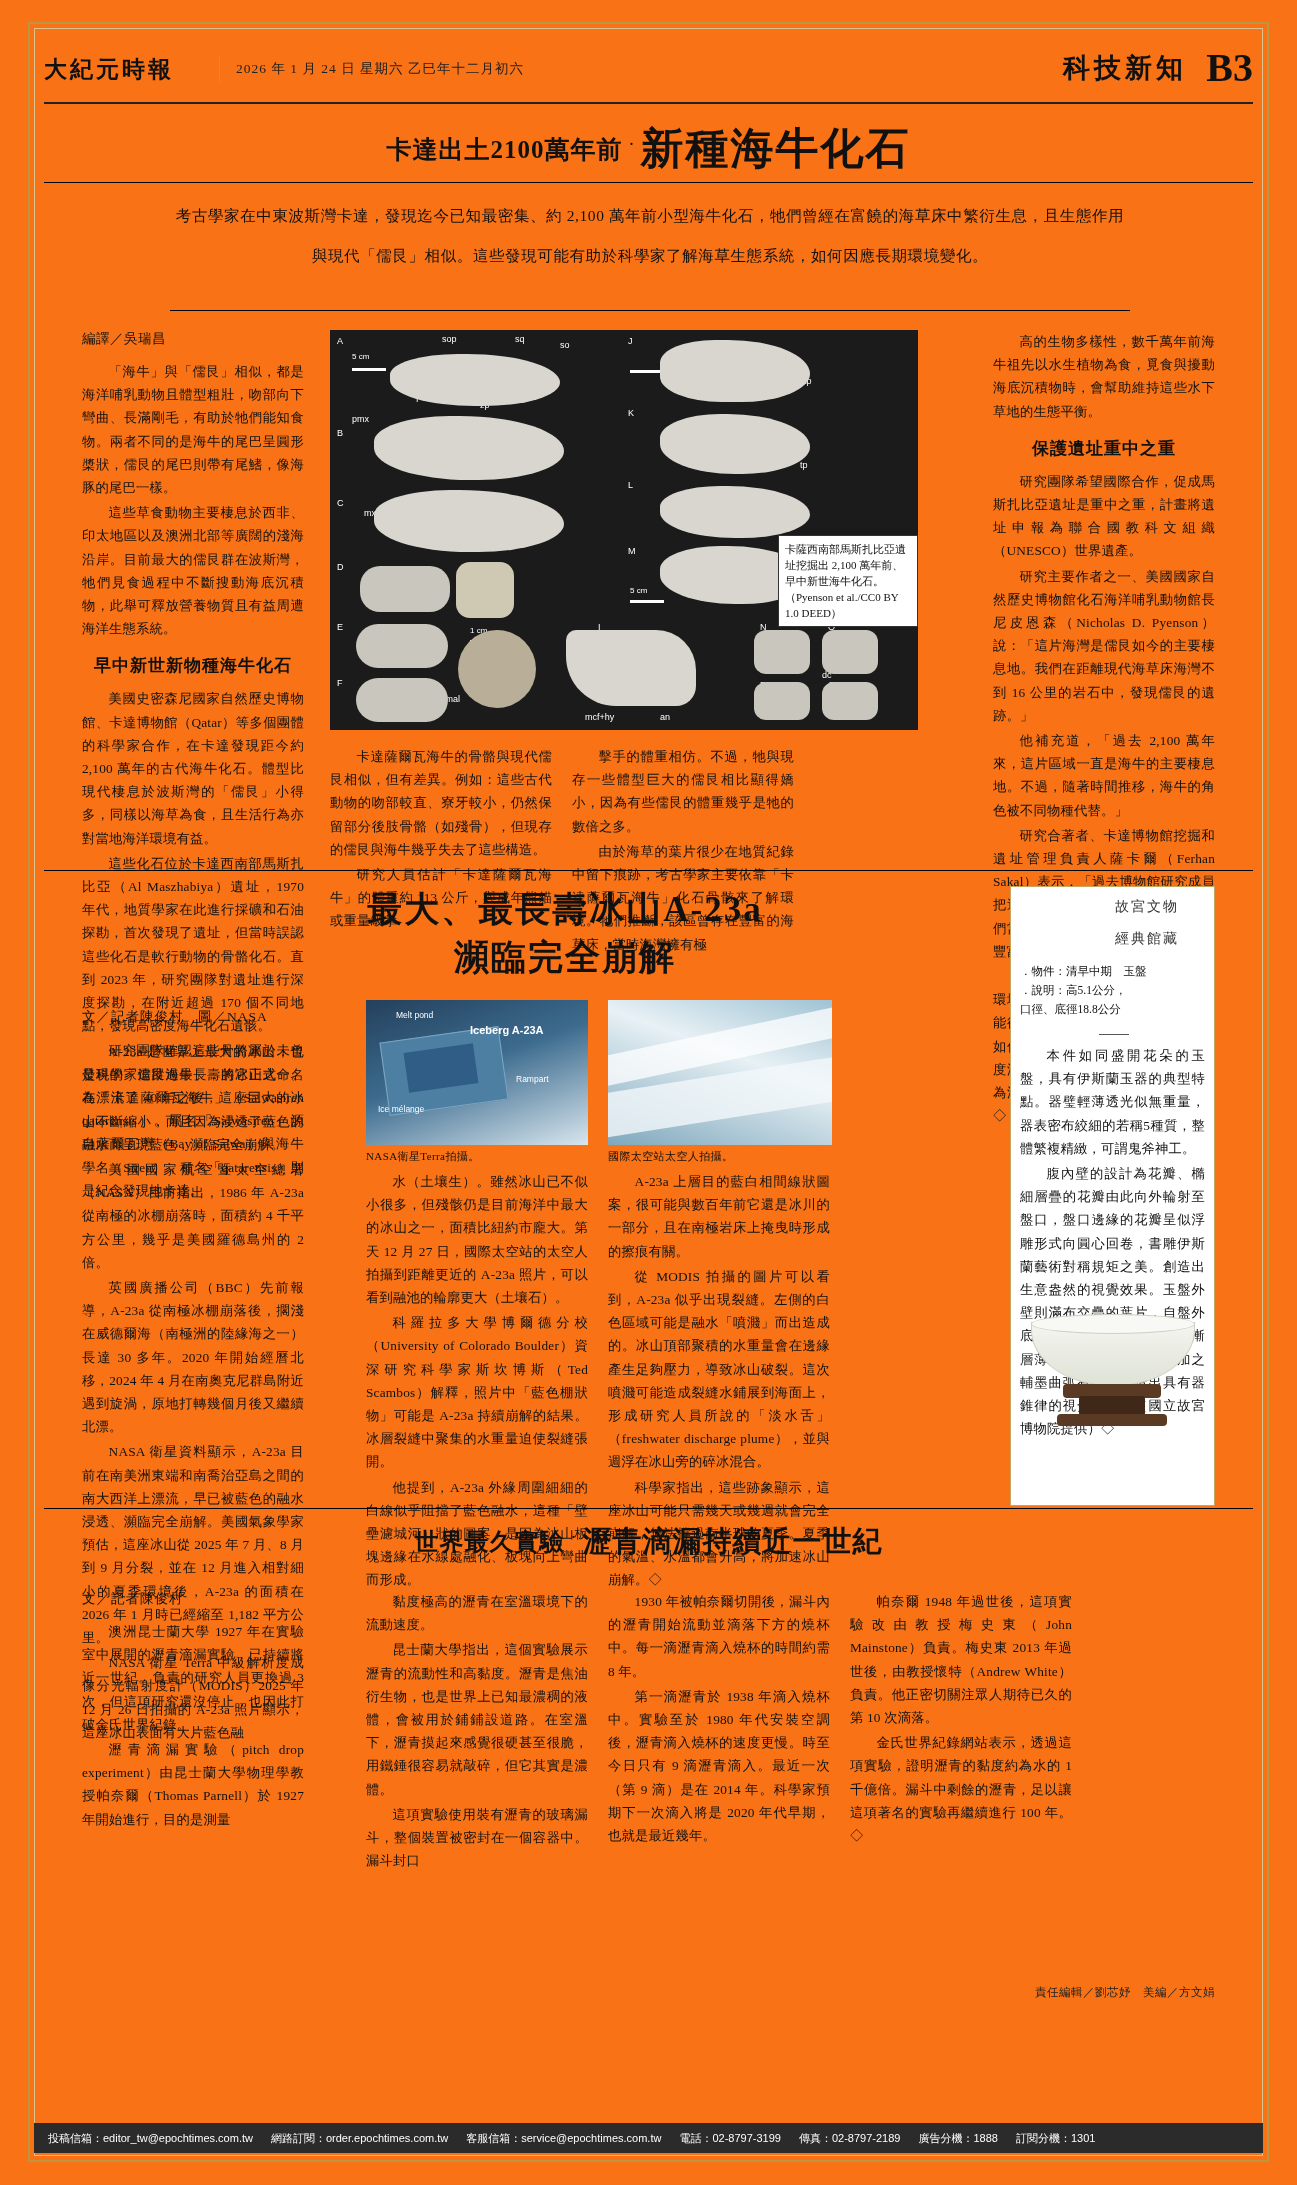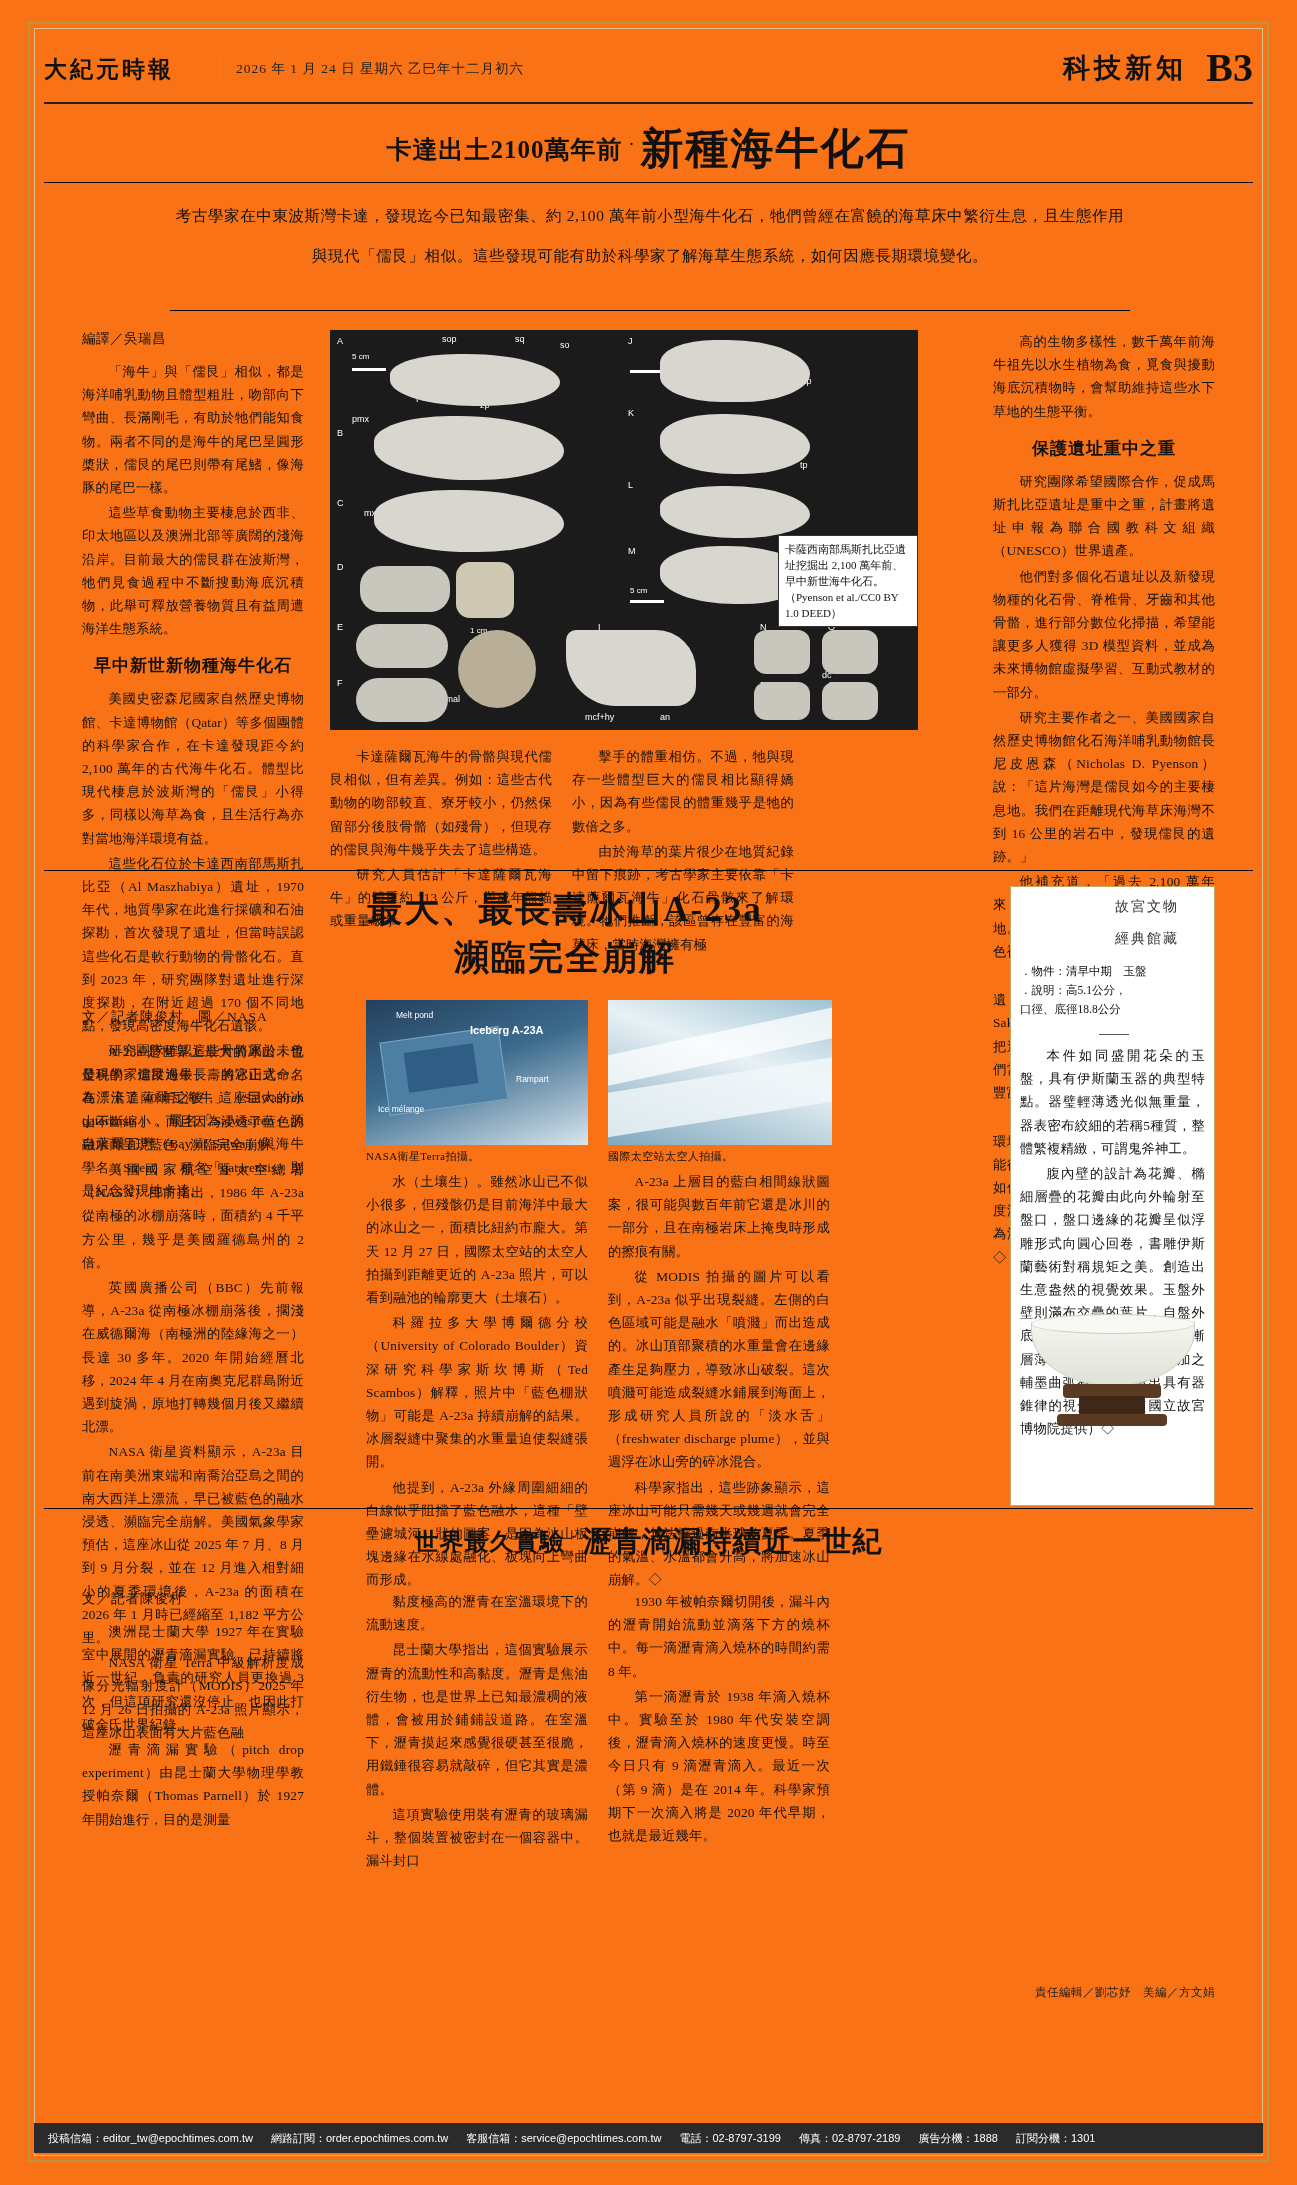--- a/index.html
+++ b/index.html
@@ -202,21 +202,20 @@
   </div>
   <div class="a1-b2">
     <p class="p">擊手的體重相仿。不過，牠與現存一些體型巨大的儒艮相比顯得嬌小，因為有些儒艮的體重幾乎是牠的數倍之多。</p>
     <p class="p">由於海草的葉片很少在地質紀錄中留下痕跡，考古學家主要依靠「卡達薩爾瓦海牛」化石骨骸來了解環境。牠們推斷，該區曾存在豐富的海草床，當時海灣擁有極</p>
   </div>
 
   <div class="a1-right">
     <p class="p">高的生物多樣性，數千萬年前海牛祖先以水生植物為食，覓食與擾動海底沉積物時，會幫助維持這些水下草地的生態平衡。</p>
     <div class="sub-h">保護遺址重中之重</div>
     <p class="p">研究團隊希望國際合作，促成馬斯扎比亞遺址是重中之重，計畫將遺址申報為聯合國教科文組織（UNESCO）世界遺產。</p>
-    <p class="p">他們對多個化石遺址以及新發現物種的化石骨、脊椎骨、牙齒和其他骨骼，進行部分數位化掃描，希望能讓更多人獲得 3D 模型資料，並成為未來博物館虛擬學習、互動式教材的一部分。</p>
     <p class="p">研究主要作者之一、美國國家自然歷史博物館化石海洋哺乳動物館長尼皮恩森（Nicholas D. Pyenson）說：「這片海灣是儒艮如今的主要棲息地。我們在距離現代海草床海灣不到 16 公里的岩石中，發現儒艮的遺跡。」</p>
     <p class="p">他補充道，「過去 2,100 萬年來，這片區域一直是海牛的主要棲息地。不過，隨著時間推移，海牛的角色被不同物種代替。」</p>
     <p class="p">研究合著者、卡達博物館挖掘和遺址管理負責人薩卡爾（Ferhan Sakal）表示，「過去博物館研究成員把這片區域稱為『儒艮基地』，但我們當時不知道這片骨床實際上有多麼豐富和廣闊。」</p>
     <p class="p">該區的岩石紀錄中保存過去海草環境的重要資訊。他強調，「若我們能從岩石紀錄中，了解過去海草群落如何在氣候壓力，或海平面變化、鹽度波動等重大擾動中倖存，或許可以為波斯灣的未來訂下更好的目標。」◇</p>
   </div>
 
   <div class="big-rule"></div>
 
   <div class="a2-head">
     <div class="a2-h1">最大、最長壽冰山A-23a</div>
@@ -292,20 +291,24 @@
   </div>
   <div class="a3-c2">
     <p class="p">黏度極高的瀝青在室溫環境下的流動速度。</p>
     <p class="p">昆士蘭大學指出，這個實驗展示瀝青的流動性和高黏度。瀝青是焦油衍生物，也是世界上已知最濃稠的液體，會被用於鋪鋪設道路。在室溫下，瀝青摸起來感覺很硬甚至很脆，用鐵錘很容易就敲碎，但它其實是濃體。</p>
     <p class="p">這項實驗使用裝有瀝青的玻璃漏斗，整個裝置被密封在一個容器中。漏斗封口</p>
   </div>
   <div class="a3-c3">
     <p class="p">1930 年被帕奈爾切開後，漏斗內的瀝青開始流動並滴落下方的燒杯中。每一滴瀝青滴入燒杯的時間約需 8 年。</p>
     <p class="p">第一滴瀝青於 1938 年滴入燒杯中。實驗至於 1980 年代安裝空調後，瀝青滴入燒杯的速度更慢。時至今日只有 9 滴瀝青滴入。最近一次（第 9 滴）是在 2014 年。科學家預期下一次滴入將是 2020 年代早期，也就是最近幾年。</p>
     <p class="p"></p>
+  </div>
+  <div class="a3-c4">
+    <p class="p">帕奈爾 1948 年過世後，這項實驗改由教授梅史東（John Mainstone）負責。梅史東 2013 年過世後，由教授懷特（Andrew White）負責。他正密切關注眾人期待已久的第 10 次滴落。</p>
+    <p class="p">金氏世界紀錄網站表示，透過這項實驗，證明瀝青的黏度約為水的 1 千億倍。漏斗中剩餘的瀝青，足以讓這項著名的實驗再繼續進行 100 年。◇</p>
   </div>
 
   <div class="editor">責任編輯／劉芯妤　美編／方文娟</div>
 
   <div class="footer">
     <span class="f1">投稿信箱：editor_tw@epochtimes.com.tw</span>
     <span>網路訂閱：order.epochtimes.com.tw</span>
     <span>客服信箱：service@epochtimes.com.tw</span>
     <span>電話：02-8797-3199</span>
     <span>傳真：02-8797-2189</span>

